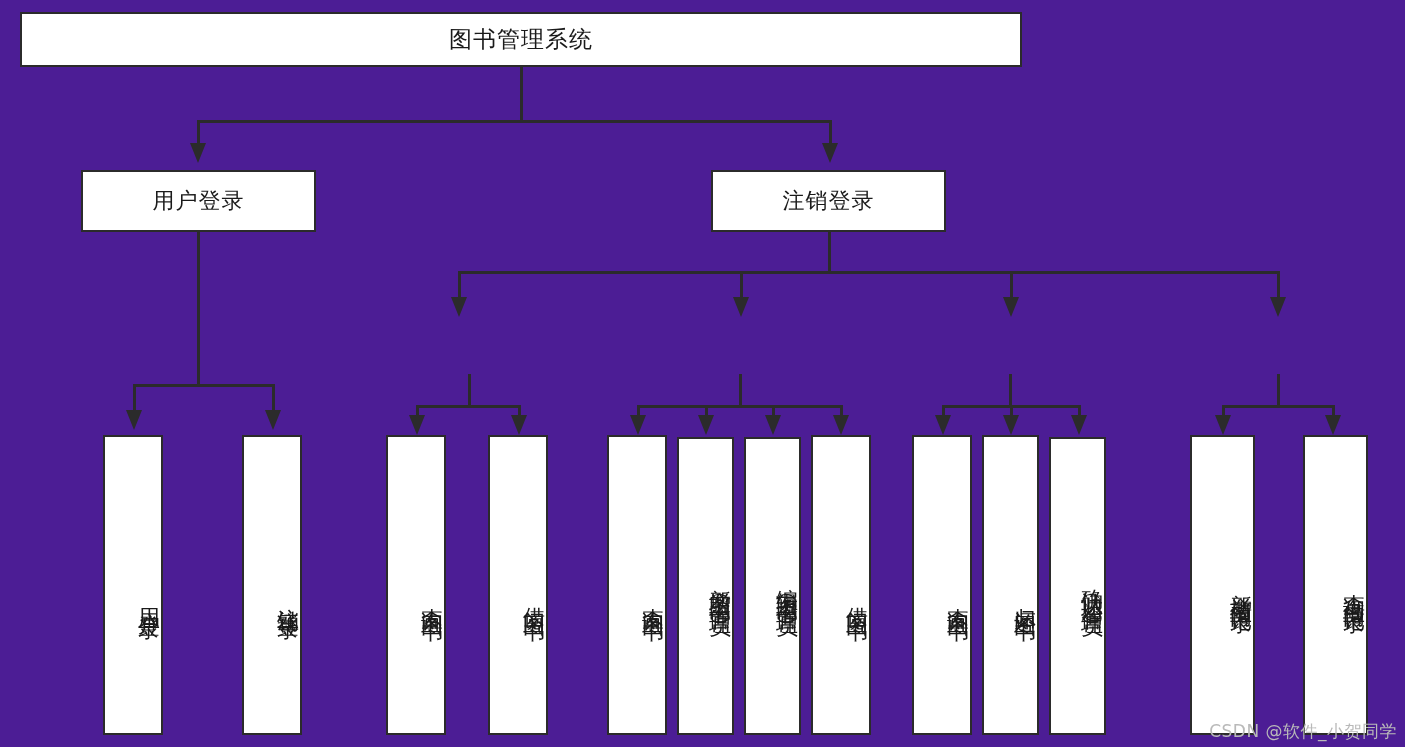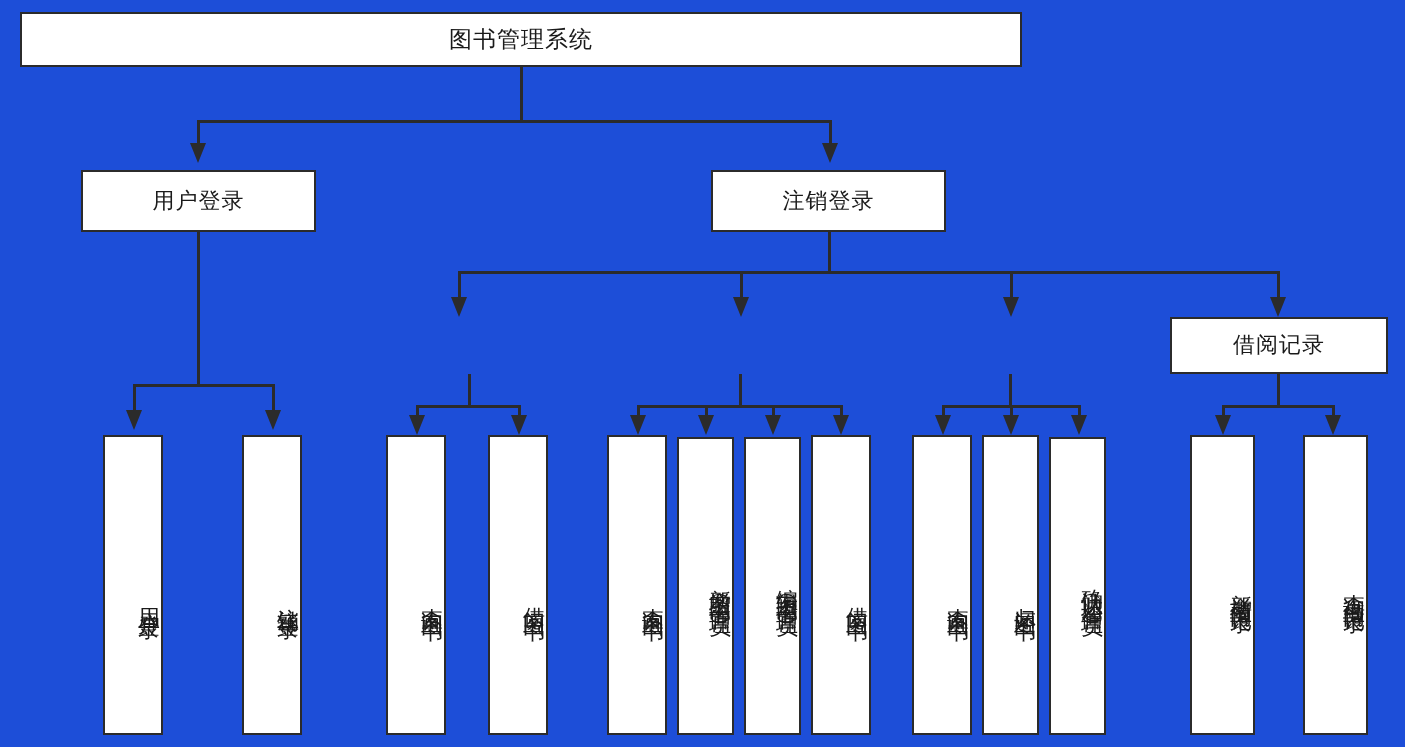--- a/index.html
+++ b/index.html
@@ -7,21 +7,21 @@
     padding: 0;
     background: #ffffff;
   }
   body {
     font-family: "DejaVu Sans", "Liberation Sans", sans-serif;
   }
   #canvas {
     position: relative;
     width: 1405px;
     height: 747px;
-    background: #1d4ed8;
+    background: #4c1d95;
     overflow: hidden;
   }
   .node {
     position: absolute;
     box-sizing: border-box;
     border: 2.5px solid #2b2b2b;
     background: #ffffff;
     display: flex;
     align-items: center;
     justify-content: center;
@@ -114,23 +114,20 @@
   <div class="edge hline" style="left:458px; top:271px; width:821px;"></div>
   <div class="edge vline" style="left:458px; top:271px; height:28px;"></div>
   <div class="edge vline" style="left:740px; top:271px; height:28px;"></div>
   <div class="edge vline" style="left:1010px; top:271px; height:28px;"></div>
   <div class="edge vline" style="left:1277px; top:271px; height:28px;"></div>
   <div class="arrow" style="left:451px; top:297px;"></div>
   <div class="arrow" style="left:733px; top:297px;"></div>
   <div class="arrow" style="left:1003px; top:297px;"></div>
   <div class="arrow" style="left:1270px; top:297px;"></div>
 
-  <div class="node h" style="left:1170px; top:317px; width:218px; height:57px;">
-    <span>借阅记录</span>
-  </div>
 
   <div class="edge vline" style="left:468px; top:374px; height:33px;"></div>
   <div class="edge hline" style="left:416px; top:405px; width:104px;"></div>
   <div class="edge vline" style="left:416px; top:405px; height:12px;"></div>
   <div class="edge vline" style="left:518px; top:405px; height:12px;"></div>
   <div class="arrow" style="left:409px; top:415px;"></div>
   <div class="arrow" style="left:511px; top:415px;"></div>
 
   <div class="edge vline" style="left:739px; top:374px; height:33px;"></div>
   <div class="edge hline" style="left:637px; top:405px; width:205px;"></div>
@@ -196,14 +193,15 @@
     <span class="vtext">确认归还（管理员）</span>
   </div>
 
   <div class="node v tall" style="left:1190px; top:435px; width:65px; height:300px;">
     <span class="vtext">新增借阅记录</span>
   </div>
   <div class="node v tall" style="left:1303px; top:435px; width:65px; height:300px;">
     <span class="vtext">查询借阅记录</span>
   </div>
 
+  <div id="watermark">CSDN @软件_小贺同学</div>
 
 </div>
 
 </body></html>

